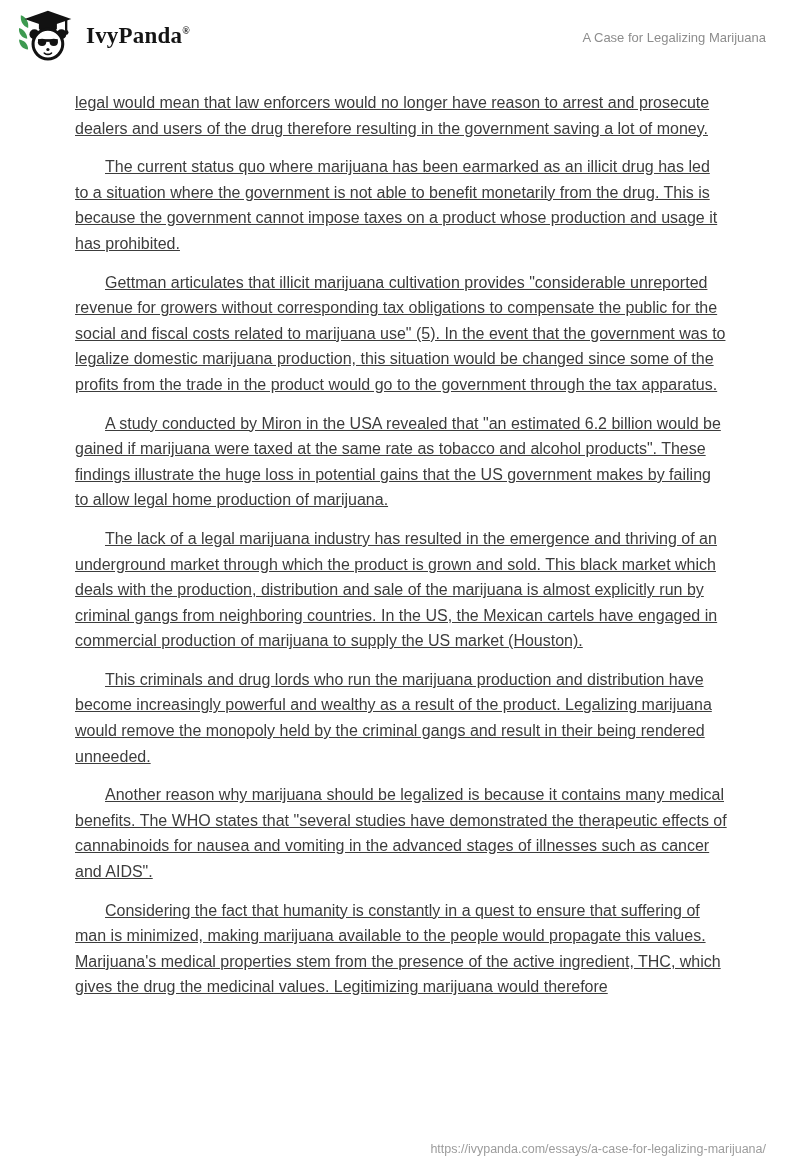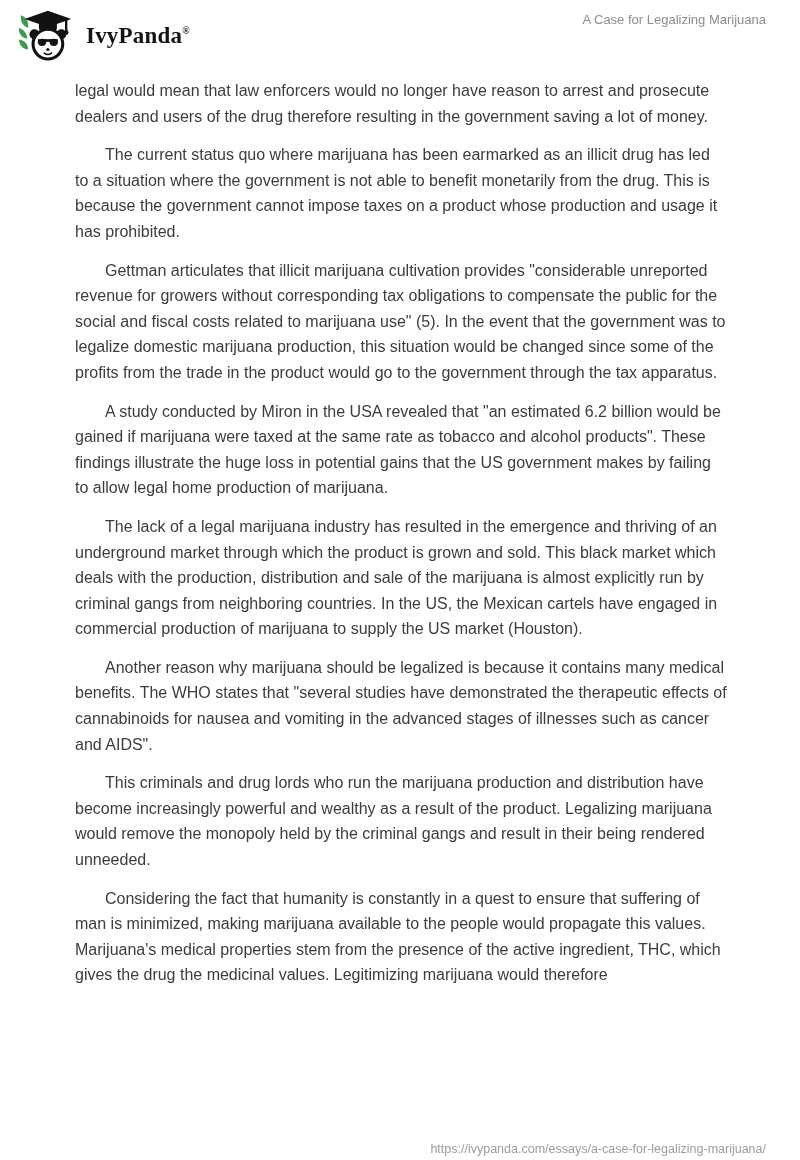--- a/index.html
+++ b/index.html
@@ -7,20 +7,21 @@
   body {
     width: 800px;
     height: 1160px;
     background: #ffffff;
     font-family: "Liberation Sans", sans-serif;
     position: relative;
     overflow: hidden;
   }
   .header {
     display: flex;
+    align-items: center;
     justify-content: space-between;
     padding: 10px 34px 0 18px;
     height: 62px;
   }
   .brand {
     display: flex;
     align-items: center;
     gap: 10px;
   }
   .logo-wrap {
@@ -45,23 +46,24 @@
     font-size: 13px;
     margin-top: 2px;
   }
   .content {
     padding: 16px 73px 0 75px;
     color: #3c3c3c;
     font-size: 16px;
     line-height: 25.6px;
   }
   .content p {
-    margin: 0 0 13px 0;
+    margin: 12px 0 13px 0;
     text-indent: 30px;
     text-align: left;
+    text-decoration: underline;
   }
   .content p.no-indent {
     text-indent: 0;
   }
   .footer {
     position: absolute;
     bottom: 4px;
     right: 34px;
     color: #9c9c9c;
     font-size: 12.5px;
@@ -102,18 +104,18 @@
   </div>
   <div class="doc-title">A Case for Legalizing Marijuana</div>
 </div>
 
 <div class="content">
   <p class="no-indent">legal would mean that law enforcers would no longer have reason to arrest and prosecute dealers and users of the drug therefore resulting in the government saving a lot of money.</p>
   <p>The current status quo where marijuana has been earmarked as an illicit drug has led to a situation where the government is not able to benefit monetarily from the drug. This is because the government cannot impose taxes on a product whose production and usage it has prohibited.</p>
   <p>Gettman articulates that illicit marijuana cultivation provides "considerable unreported revenue for growers without corresponding tax obligations to compensate the public for the social and fiscal costs related to marijuana use" (5). In the event that the government was to legalize domestic marijuana production, this situation would be changed since some of the profits from the trade in the product would go to the government through the tax apparatus.</p>
   <p>A study conducted by Miron in the USA revealed that "an estimated 6.2 billion would be gained if marijuana were taxed at the same rate as tobacco and alcohol products". These findings illustrate the huge loss in potential gains that the US government makes by failing to allow legal home production of marijuana.</p>
   <p>The lack of a legal marijuana industry has resulted in the emergence and thriving of an underground market through which the product is grown and sold. This black market which deals with the production, distribution and sale of the marijuana is almost explicitly run by criminal gangs from neighboring countries. In the US, the Mexican cartels have engaged in commercial production of marijuana to supply the US market (Houston).</p>
+  <p>This criminals and drug lords who run the marijuana production and distribution have become increasingly powerful and wealthy as a result of the product. Legalizing marijuana would remove the monopoly held by the criminal gangs and result in their being rendered unneeded.</p>
   <p>Another reason why marijuana should be legalized is because it contains many medical benefits. The WHO states that "several studies have demonstrated the therapeutic effects of cannabinoids for nausea and vomiting in the advanced stages of illnesses such as cancer and AIDS".</p>
-  <p>This criminals and drug lords who run the marijuana production and distribution have become increasingly powerful and wealthy as a result of the product. Legalizing marijuana would remove the monopoly held by the criminal gangs and result in their being rendered unneeded.</p>
   <p>Considering the fact that humanity is constantly in a quest to ensure that suffering of man is minimized, making marijuana available to the people would propagate this values. Marijuana's medical properties stem from the presence of the active ingredient, THC, which gives the drug the medicinal values. Legitimizing marijuana would therefore</p>
 </div>
 
 <div class="footer">https://ivypanda.com/essays/a-case-for-legalizing-marijuana/</div>
 
 </body></html>

